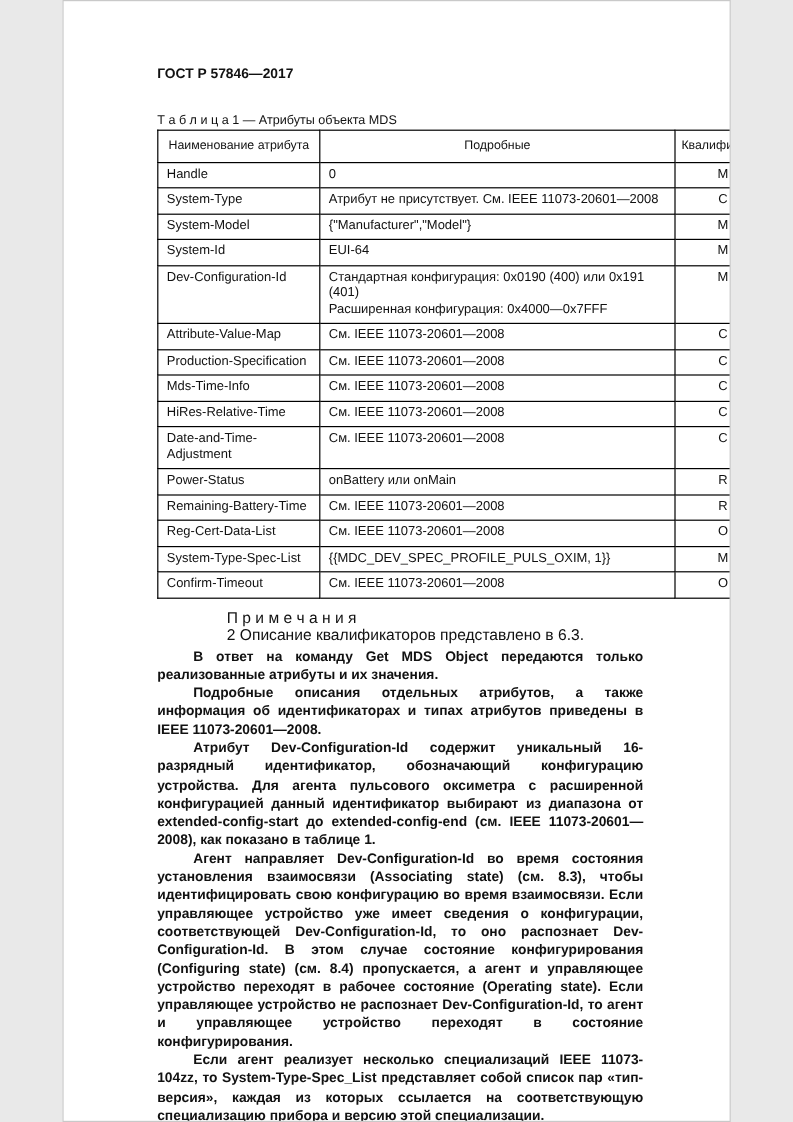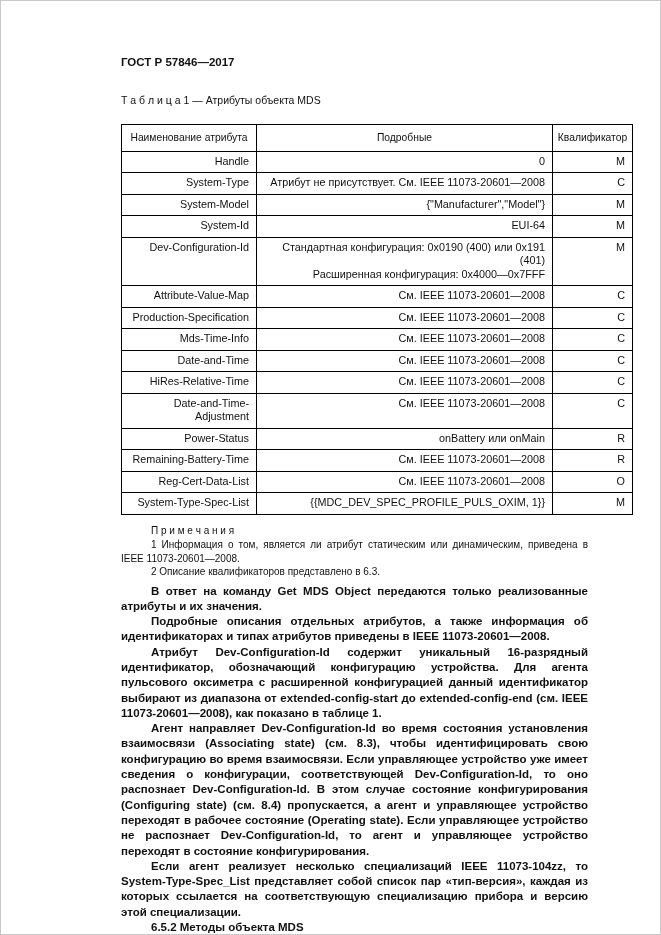--- a/index.html
+++ b/index.html
@@ -1,38 +1,38 @@
 <!DOCTYPE html>
 <html lang="ru"><head>
 <meta charset="utf-8">
 <style>
   * { margin: 0; padding: 0; box-sizing: border-box; }
   html, body { background: #e9e9e9; }
   body { font-family: "Liberation Sans", sans-serif; color: #111; }
 
   .page {
-    width: 661px;
+    width: 557px;
     height: 935px;
     background: #ffffff;
     border: 1px solid #c9c9c9;
     margin: 0 auto;
-    padding: 55px 72px 0 120px;
+    padding: 55px 72px 0 78px;
     position: relative;
     overflow: hidden;
   }
 
   .doc-header {
     font-weight: bold;
     font-size: 11.5px;
     margin-bottom: 26px;
   }
 
   .table-caption {
     font-size: 10.5px;
-    margin-bottom: 18px;
+    margin-bottom: 2px;
   }
 
   table.mds {
     border-collapse: collapse;
     width: 511px;
     font-size: 10.8px;
     line-height: 13.5px;
     table-layout: fixed;
   }
   table.mds th, table.mds td {
@@ -41,30 +41,30 @@
   }
   table.mds th {
     font-weight: normal;
     font-size: 10.3px;
     text-align: center;
     vertical-align: middle;
     padding: 6px 3px;
   }
   table.mds td {
     padding: 3px 7px 4px 7px;
-    text-align: right;
   }
   td.col-name  { text-align: left; }
   td.col-value { text-align: left; white-space: pre-line; }
   td.col-qual  { text-align: center; }
 
   .notes {
     margin-top: 9px;
-    font-size: 10px;
+    font-size: 13px;
     line-height: 13.5px;
+    margin-left: 28px;
   }
   .note-title {
     text-indent: 30px;
     margin-bottom: 1px;
   }
   .note-item {
     text-indent: 30px;
     text-align: justify;
   }
 
@@ -140,25 +140,20 @@
           <td class="col-name">Production-Specification</td>
           <td class="col-value">См. IEEE 11073-20601—2008</td>
           <td class="col-qual">C</td>
         </tr>
         <tr>
           <td class="col-name">Mds-Time-Info</td>
           <td class="col-value">См. IEEE 11073-20601—2008</td>
           <td class="col-qual">C</td>
         </tr>
         <tr>
-          <td class="col-name">Date-and-Time</td>
-          <td class="col-value">См. IEEE 11073-20601—2008</td>
-          <td class="col-qual">C</td>
-        </tr>
-        <tr>
           <td class="col-name">HiRes-Relative-Time</td>
           <td class="col-value">См. IEEE 11073-20601—2008</td>
           <td class="col-qual">C</td>
         </tr>
         <tr>
           <td class="col-name">Date-and-Time-Adjustment</td>
           <td class="col-value">См. IEEE 11073-20601—2008</td>
           <td class="col-qual">C</td>
         </tr>
         <tr>
@@ -174,27 +169,31 @@
         <tr>
           <td class="col-name">Reg-Cert-Data-List</td>
           <td class="col-value">См. IEEE 11073-20601—2008</td>
           <td class="col-qual">O</td>
         </tr>
         <tr>
           <td class="col-name">System-Type-Spec-List</td>
           <td class="col-value">{{MDC_DEV_SPEC_PROFILE_PULS_OXIM, 1}}</td>
           <td class="col-qual">M</td>
         </tr>
+        <tr>
+          <td class="col-name">Confirm-Timeout</td>
+          <td class="col-value">См. IEEE 11073-20601—2008</td>
+          <td class="col-qual">O</td>
+        </tr>
       </tbody>
   </table>
 
   <div class="notes">
     <div class="note-title">П р и м е ч а н и я</div>
     <div>
-        <p class="note-item">1 Информация о том, является ли атрибут статическим или динамическим, приведена в IEEE 11073-20601—2008.</p>
         <p class="note-item">2 Описание квалификаторов представлено в 6.3.</p>
       </div>
   </div>
 
   <div class="body-text">
       <p class="para">В ответ на команду Get MDS Object передаются только реализованные атрибуты и их значения.</p>
       <p class="para">Подробные описания отдельных атрибутов, а также информация об идентификаторах и типах атрибутов приведены в IEEE 11073-20601—2008.</p>
       <p class="para">Атрибут Dev-Configuration-Id содержит уникальный 16-разрядный идентификатор, обозначающий конфигурацию устройства. Для агента пульсового оксиметра с расширенной конфигурацией данный идентификатор выбирают из диапазона от extended-config-start до extended-config-end (см. IEEE 11073-20601—2008), как показано в таблице 1.</p>
       <p class="para">Агент направляет Dev-Configuration-Id во время состояния установления взаимосвязи (Associating state) (см. 8.3), чтобы идентифицировать свою конфигурацию во время взаимосвязи. Если управляющее устройство уже имеет сведения о конфигурации, соответствующей Dev-Configuration-Id, то оно распознает Dev-Configuration-Id. В этом случае состояние конфигурирования (Configuring state) (см. 8.4) пропускается, а агент и управляющее устройство переходят в рабочее состояние (Operating state). Если управляющее устройство не распознает Dev-Configuration-Id, то агент и управляющее устройство переходят в состояние конфигурирования.</p>
       <p class="para">Если агент реализует несколько специализаций IEEE 11073-104zz, то System-Type-Spec_List представляет собой список пар «тип-версия», каждая из которых ссылается на соответствующую специализацию прибора и версию этой специализации.</p>

